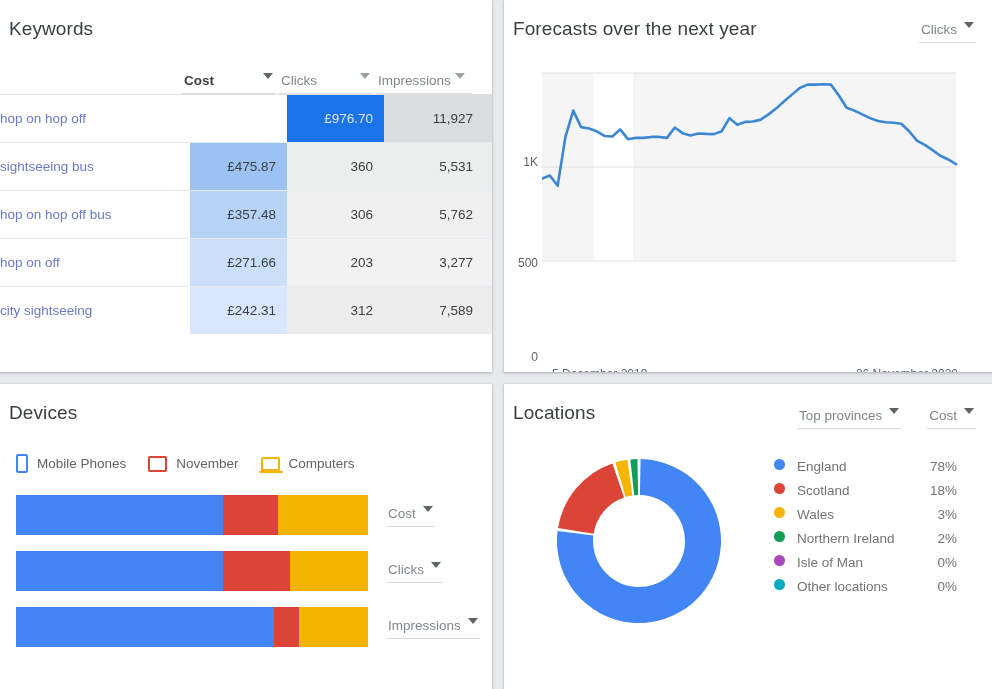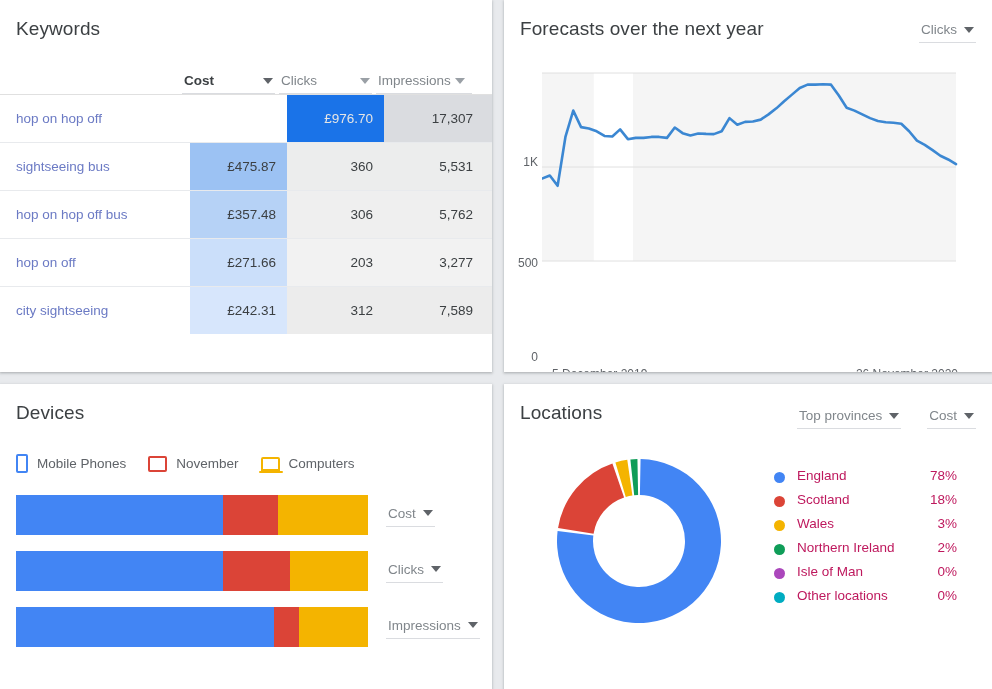--- a/index.html
+++ b/index.html
@@ -20,30 +20,30 @@
   .card {
     background: #fff;
     box-shadow: 0 1px 2px rgba(60,64,67,0.25), 0 1px 3px 1px rgba(60,64,67,0.10);
     position: relative;
     overflow: hidden;
   }
   .card-title {
     font-size: 19px;
     color: #3c4043;
     font-weight: 400;
-    padding: 18px 0 0 16px;
+    padding: 18px 0 0 9px;
     letter-spacing: 0.1px;
   }
   .card-head {
     display: flex; align-items: flex-start; justify-content: space-between;
   }
 
   
   .dd {
-    display: inline-flex; align-items: center; gap: 7px;
+    display: inline-flex; align-items: flex-start; gap: 7px;
     border-bottom: 1px solid #dadce0;
     padding: 2px 2px 5px 2px;
     font-size: 13.5px;
     color: #80868b;
     cursor: pointer;
     white-space: nowrap;
   }
   .dd.dark { color: #3c4043; font-weight: 700; }
   .caret {
     width: 0; height: 0;
@@ -71,21 +71,20 @@
 
   .kw-row {
     display: flex; align-items: stretch;
     height: 48px;
     border-top: 1px solid #e8eaed;
   }
   .kw-row:first-child { border-top: 1px solid #e0e0e0; }
   .kw-name {
     flex: 1 1 auto;
     display: flex; align-items: center;
-    padding-left: 16px;
     font-size: 13.5px;
     color: #6b7ac4;
     cursor: pointer;
   }
   .kw-cell {
     width: 97px;
     display: flex; align-items: center; justify-content: flex-end;
     padding-right: 11px;
     font-size: 13.5px;
     color: #3c4043;
@@ -136,23 +135,23 @@
   .dev-row .dd { margin-left: 18px; }
 
   
   .loc-body { display: flex; margin-top: 16px; }
   .donut-holder {
     width: 270px; display: flex; justify-content: center; align-items: flex-start;
     padding-top: 6px;
   }
   .loc-legend { padding-top: 14px; }
   .loc-item {
-    display: flex; align-items: flex-end;
+    display: flex; align-items: flex-start;
     height: 24px;
-    font-size: 13.5px; color: #be185d;
+    font-size: 13.5px; color: #737373;
   }
   .dot { width: 11px; height: 11px; border-radius: 50%; flex: none; }
   .loc-item .nm { margin-left: 12px; width: 128px; }
   .loc-item .pc { width: 32px; text-align: right; }
 </style>
 </head>
 <body>
 
 <div class="grid">
 
@@ -179,21 +178,21 @@
           <i class="caret"></i>
         </div>
       </div>
       <div class="kw-tail"></div>
     </div>
 
     <div id="kw-rows">
         <div class="kw-row">
           <div class="kw-name" style="color:#6b7ac4">hop on hop off</div>
           <div class="kw-cell cost0" style="background:#1a73e8;color:#e5e5e5">£976.70</div>
-          <div class="kw-cell imp" style="width:100px;background:#dadce0">17,307</div>
+          <div class="kw-cell imp" style="width:100px;background:#dadce0">11,927</div>
           <div class="kw-tail" style="background:#dadce0"></div>
         </div>
         <div class="kw-row">
           <div class="kw-name" style="color:#6b7ac4">sightseeing bus</div>
           <div class="kw-cell" style="background:#9cc2f3;color:#3c4043">£475.87</div>
           <div class="kw-cell" style="background:#eceded">360</div>
           <div class="kw-cell imp" style="width:100px;background:#eceded">5,531</div>
           <div class="kw-tail" style="background:#eceded"></div>
         </div>
         <div class="kw-row">

